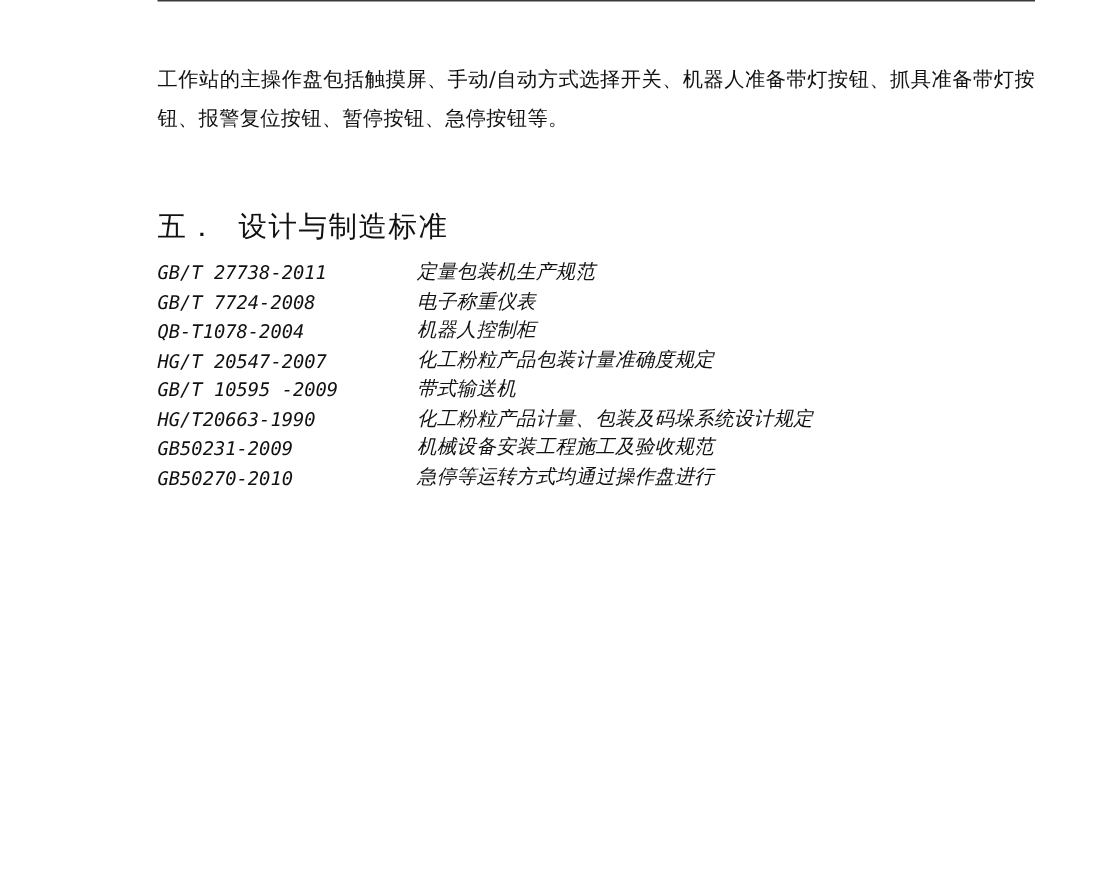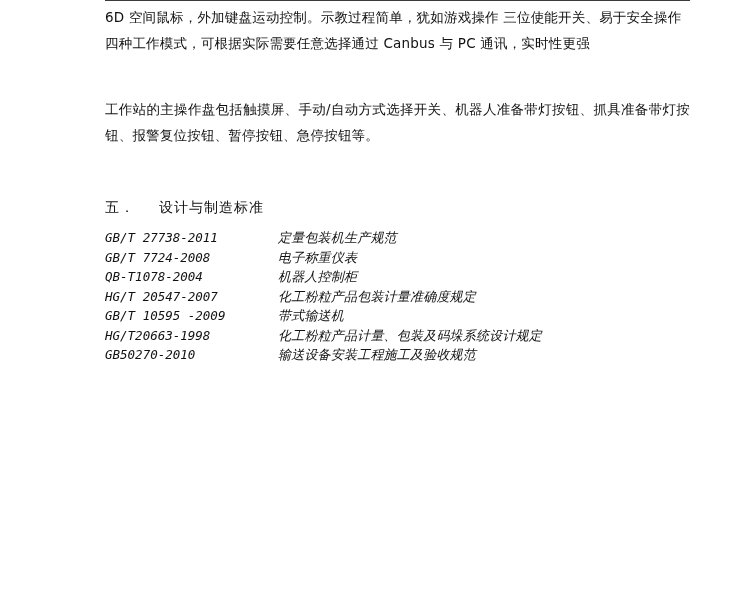--- a/index.html
+++ b/index.html
@@ -45,21 +45,21 @@
   }
   .section-gap-md {
     height: 22px;
   }
   .heading-sub {
     font-size: 13.5px;
     line-height: 26px;
     margin: 0;
   }
   .heading-num {
-    font-size: 14px;
+    font-size: 19px;
     line-height: 30px;
     margin: 0;
     letter-spacing: 1px;
   }
   .heading-num .num {
     display: inline-block;
     width: 54px;
   }
   .std-table {
     margin-top: 6px;
@@ -84,24 +84,20 @@
     letter-spacing: 0.2px;
   }
 </style>
 </head>
 <body>
 
 <div class="page">
 
   <div class="rule"></div>
 
-  <div class="block-top">
-    <p class="para">6D 空间鼠标，外加键盘运动控制。示教过程简单，犹如游戏操作  三位使能开关、易于安全操作</p>
-    <p class="para">四种工作模式，可根据实际需要任意选择通过 Canbus 与 PC 通讯，实时性更强</p>
-  </div>
 
   <div class="section-gap-md"></div>
 
   <div>
     <div class="section-gap-sm"></div>
     <p class="para">工作站的主操作盘包括触摸屏、手动/自动方式选择开关、机器人准备带灯按钮、抓具准备带灯按钮、报警复位按钮、暂停按钮、急停按钮等。</p>
   </div>
 
   <div style="height:44px"></div>
 
@@ -125,24 +121,28 @@
         </tr>
         <tr>
           <td class="code">HG/T  20547-2007</td>
           <td class="name">化工粉粒产品包装计量准确度规定</td>
         </tr>
         <tr>
           <td class="code">GB/T  10595 -2009</td>
           <td class="name">带式输送机</td>
         </tr>
         <tr>
-          <td class="code">HG/T20663-1998</td>
+          <td class="code">HG/T20663-1990</td>
           <td class="name">化工粉粒产品计量、包装及码垛系统设计规定</td>
         </tr>
         <tr>
+          <td class="code">GB50231-2009</td>
+          <td class="name">机械设备安装工程施工及验收规范</td>
+        </tr>
+        <tr>
           <td class="code">GB50270-2010</td>
-          <td class="name">输送设备安装工程施工及验收规范</td>
+          <td class="name">急停等运转方式均通过操作盘进行</td>
         </tr>
       </tbody>
     </table>
   </div>
 
 </div>
 
 </body></html>

